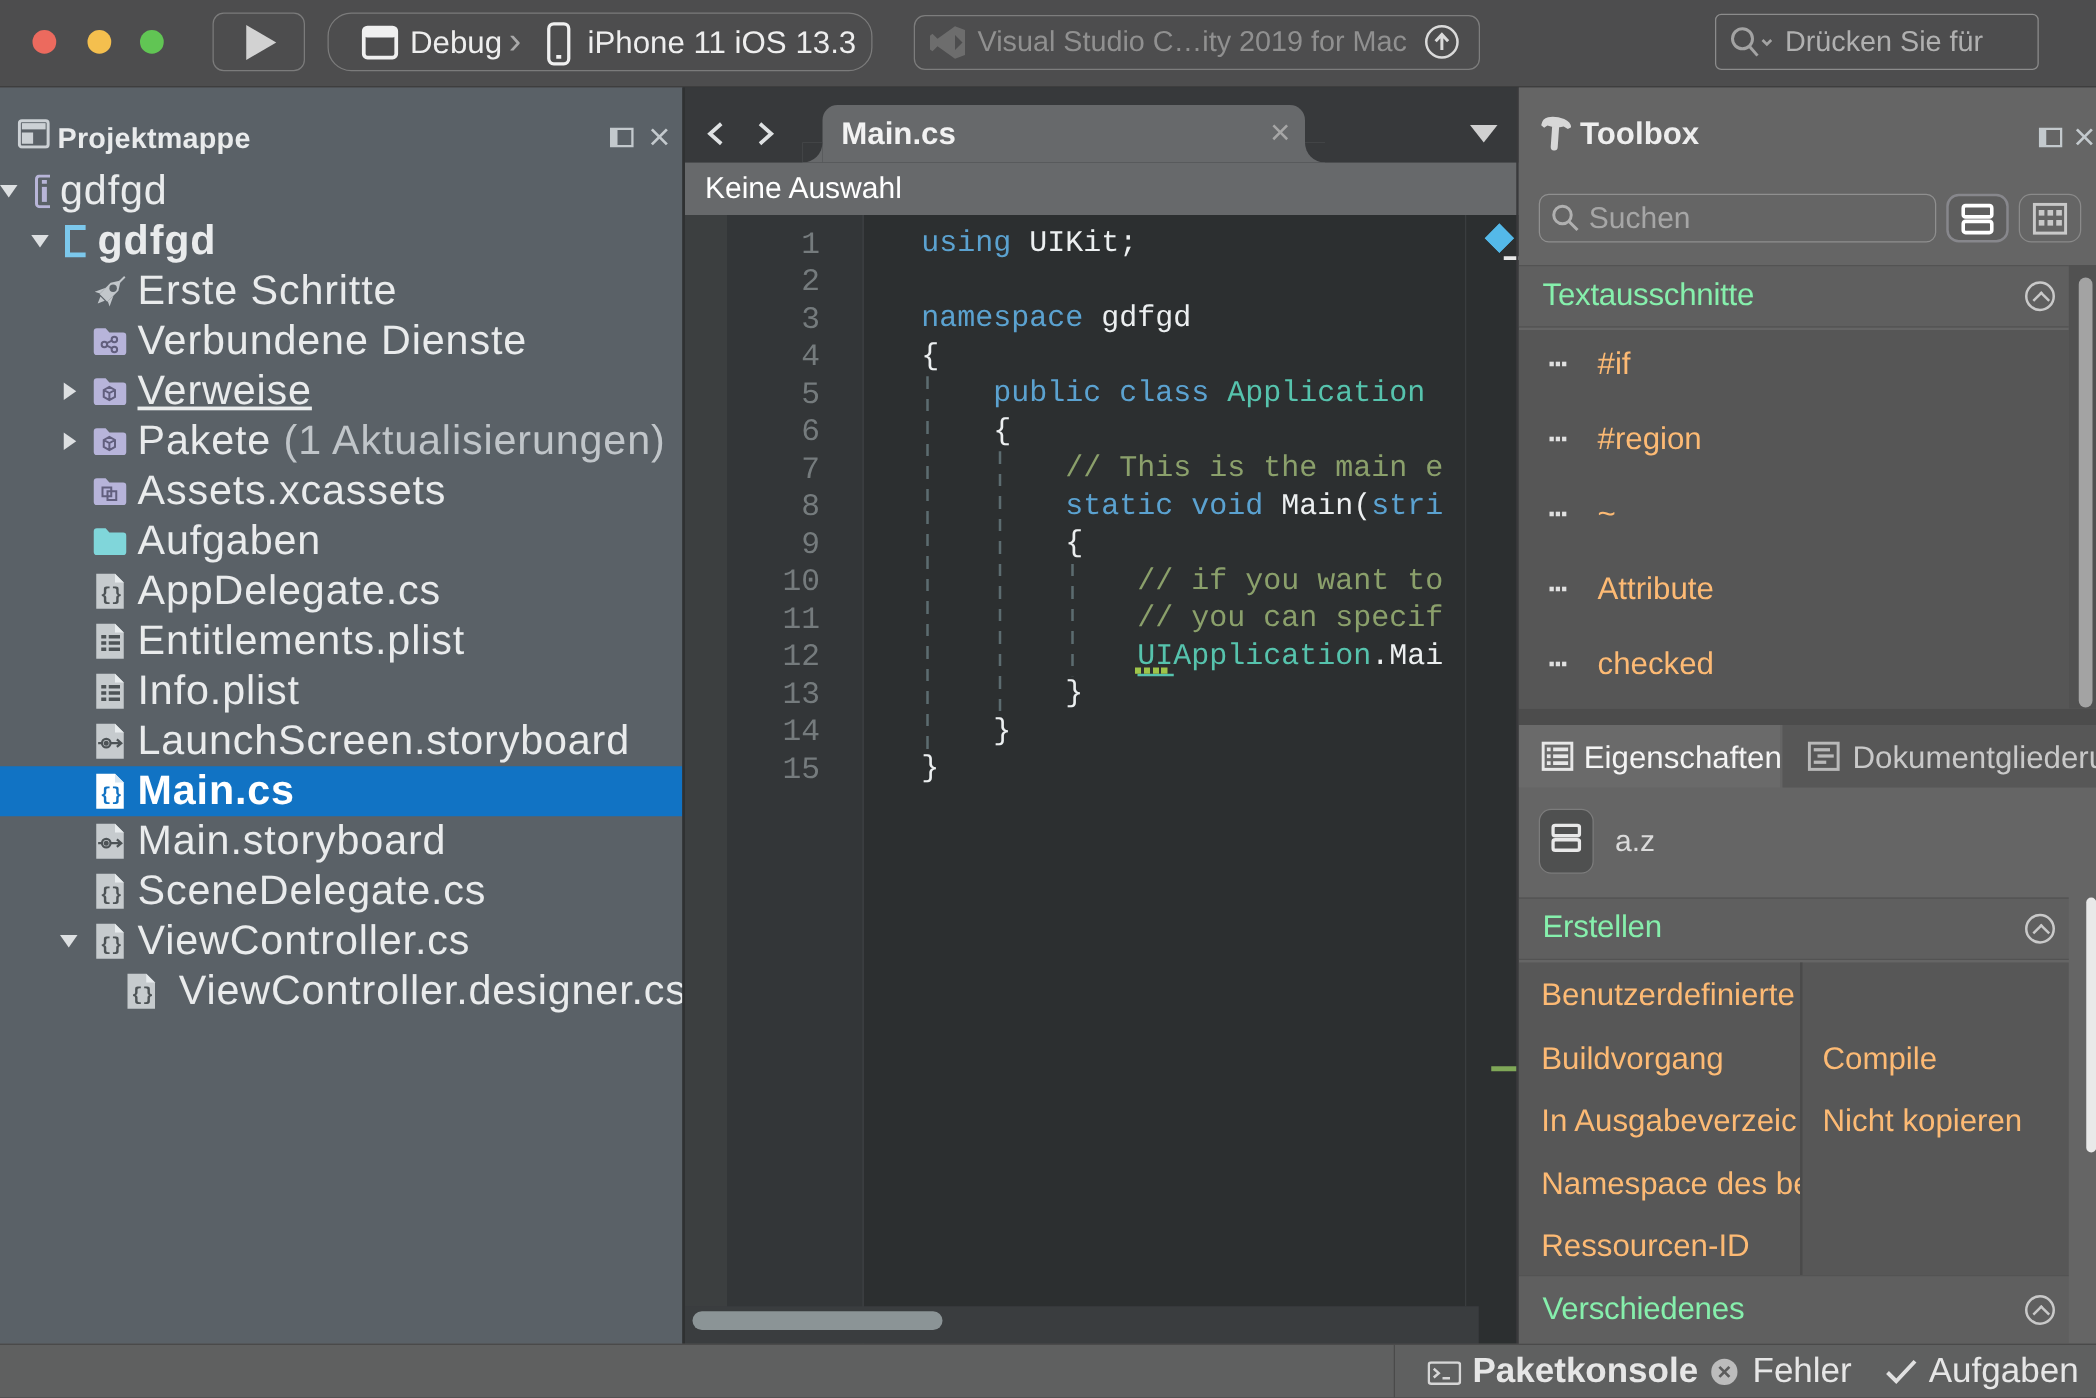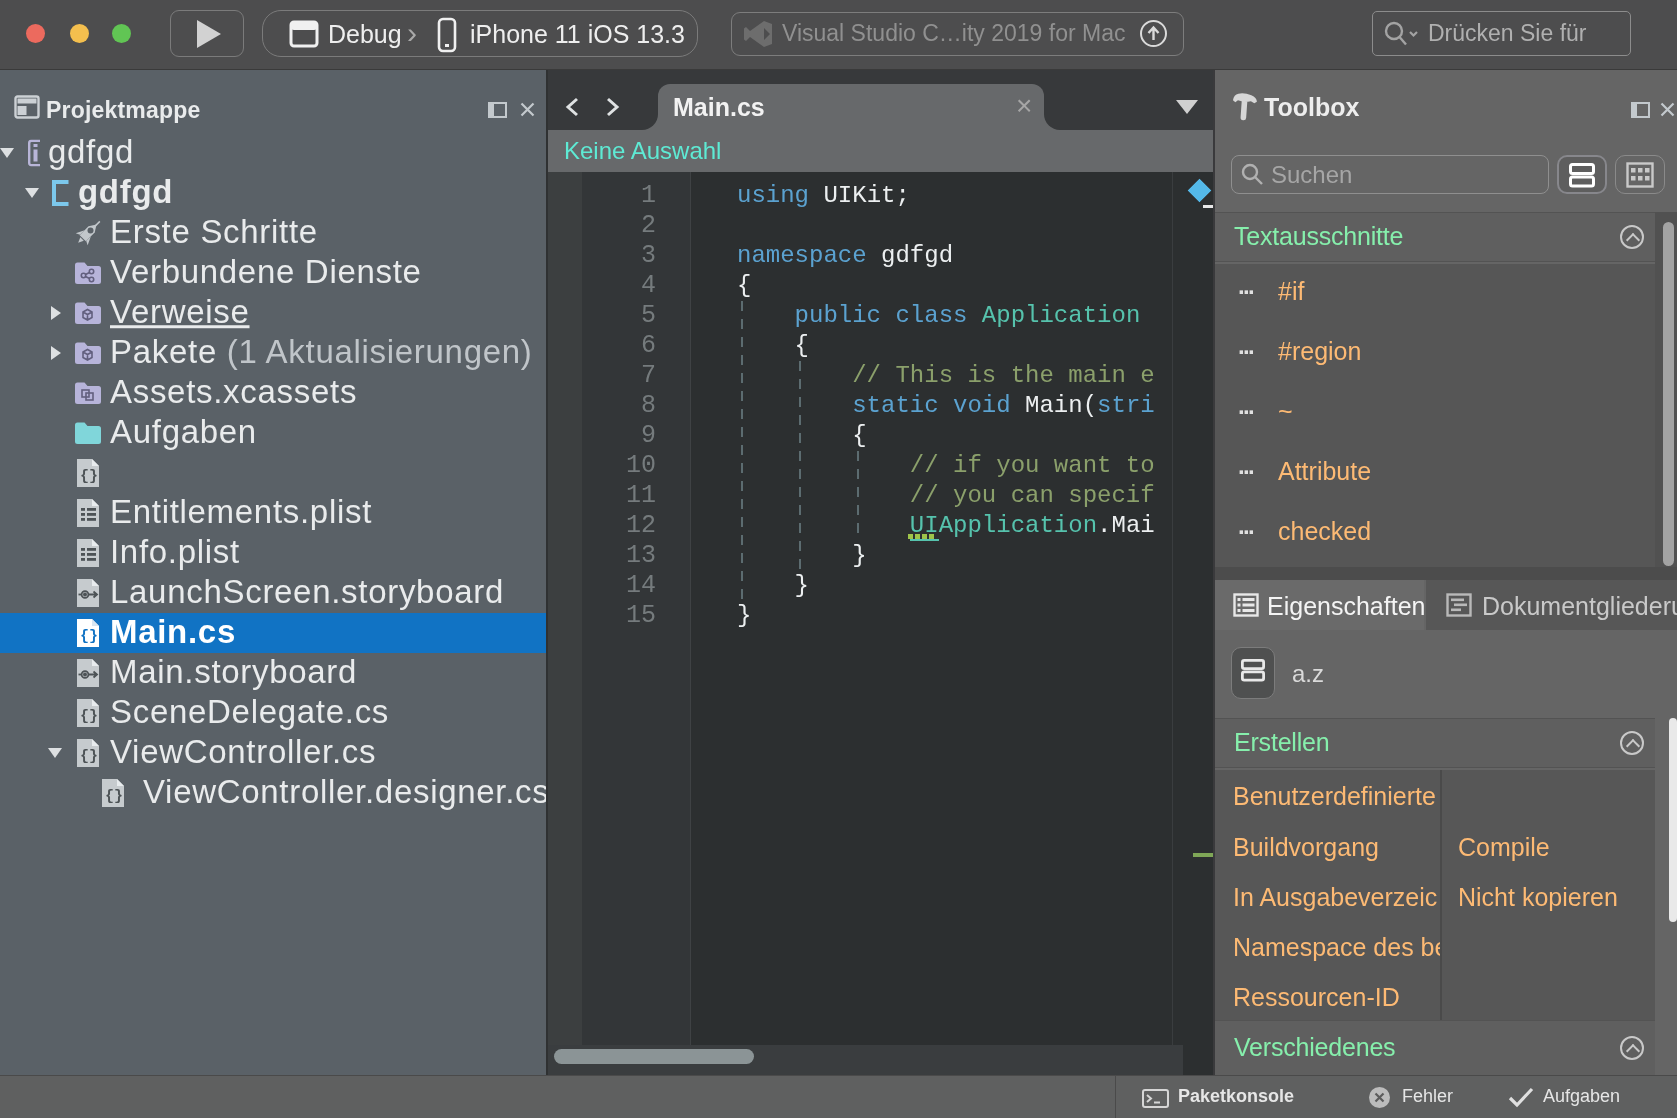--- a/index.html
+++ b/index.html
@@ -17,39 +17,39 @@
   .row { position:absolute; left:0; width:546px; height:40px; }
   .rtxt { position:absolute; font-size:33px; color:#e9ebec; letter-spacing:0.7px; white-space:nowrap; top:50%; transform:translateY(-52%); }
   .arrow-d { position:absolute; width:0; height:0; border-left:7.5px solid transparent; border-right:7.5px solid transparent; border-top:10.5px solid #dde0e2; top:50%; transform:translateY(-50%); }
   .arrow-r { position:absolute; width:0; height:0; border-top:7.5px solid transparent; border-bottom:7.5px solid transparent; border-left:10.5px solid #dde0e2; top:50%; transform:translateY(-50%); }
   .ticon { position:absolute; top:50%; transform:translateY(-50%); }
   
   #editor { left:546px; top:70px; width:669px; height:1005px; background:#2c2f30; border-left:2px solid #2f3132; }
   #tabstrip { position:absolute; left:0; top:0; width:667px; height:60px; background:#37393b; }
   #tab { position:absolute; left:110px; top:14px; width:386px; height:46px; background:#67696b; border-radius:12px 12px 0 0; }
   .flare { position:absolute; bottom:0; width:16px; height:16px; background:#37393b; }
-  #breadcrumb { position:absolute; left:0; top:60px; width:667px; height:42px; background:#67696b; color:#5eead4; font-size:24px; line-height:42px; padding-left:16px; }
+  #breadcrumb { position:absolute; left:0; top:60px; width:667px; height:42px; background:#67696b; color:#ffffff; font-size:24px; line-height:42px; padding-left:16px; }
   #code { position:absolute; left:0; top:102px; width:667px; height:903px; background:#2c2f30; }
   .margin-strip { position:absolute; left:0; top:0; width:34px; height:903px; background:#3c3f40; }
   .gutter { position:absolute; left:34px; top:0; width:109px; height:903px; background:#333638; border-right:1px solid #3f4244; }
   .lnum { position:absolute; left:0; width:108px; font-family:"Liberation Mono", monospace; font-size:25px; line-height:30px; color:#757b7d; text-align:right; }
   .cline { position:absolute; left:189px; font-family:"Liberation Mono", monospace; font-size:24px; line-height:30px; color:#eceff0; white-space:pre; }
   .kw { color:#5ba2d0; } .ty { color:#56c3ad; } .cm { color:#8ba06b; }
   .iguide { position:absolute; width:2px; background-image:repeating-linear-gradient(to bottom,#5c6c70 0 10px,transparent 10px 18px); }
   
   #right { left:1215px; top:70px; width:462px; height:1005px; background:#656565; overflow:hidden; }
   .sechead { position:absolute; left:0; width:440px; height:50px; background:#5f5f5f; border-top:1px solid #535353; border-bottom:1px solid #535353; }
   .sectxt { position:absolute; left:19px; font-size:25px; color:#86efac; top:50%; transform:translateY(-52%); letter-spacing:-0.2px; }
   .chev { position:absolute; width:24px; height:24px; border:2px solid #c9c9c9; border-radius:50%; top:50%; transform:translateY(-50%); }
   .chev:after { content:""; position:absolute; left:6px; top:8px; width:8px; height:8px; border-left:2.5px solid #c9c9c9; border-top:2.5px solid #c9c9c9; transform:rotate(45deg); }
   .titem { position:absolute; font-size:25px; color:#fdba74; letter-spacing:0px; }
   .dots { position:absolute; color:#e0e0e0; font-size:24px; font-weight:bold; letter-spacing:-3px; }
   
   #status { left:0; top:1075px; width:1677px; height:43px; background:#5f6060; border-top:1px solid #4a4a4a; }
-  .stxt { position:absolute; font-size:18px; color:#e6e6e6; top:50%; transform:translateY(-52%); }
+  .stxt { position:absolute; font-size:28px; color:#e6e6e6; top:50%; transform:translateY(-52%); }
 </style>
 </head>
 <body>
 <div id="app">
   <div id="topbar" class="abs">
     <div class="abs tl" style="left:26px; background:#ec6a5e;"></div>
     <div class="abs tl" style="left:70px; background:#f4bf4e;"></div>
     <div class="abs tl" style="left:112px; background:#61c554;"></div>
 
     <div class="abs tbox" style="left:170px; top:10px; width:74px; height:47px;">
@@ -178,20 +178,21 @@
         <path d="M1 4 a2.5 2.5 0 0 1 2.5-2.5 h7 l3 3.5 h11 a2.5 2.5 0 0 1 2.5 2.5 v13 a2.5 2.5 0 0 1 -2.5 2.5 h-21 a2.5 2.5 0 0 1 -2.5-2.5 z" fill="#80d6da"></path>
       </svg>
       <span class="rtxt" style="left:110px;">Aufgaben</span>
     </div>
     <div class="row" style="top:383px;">
       <svg class="ticon" style="left:76px;" width="24" height="30" viewBox="0 0 24 30">
         <path d="M1 1 h15 l7 7 v21 h-22 z" fill="#c6cbce"></path>
         <path d="M16 1 l7 7 h-7 z" fill="#e8ecee"></path>
         <text x="4" y="22" font-family="Liberation Mono, monospace" font-size="15" font-weight="bold" fill="#4d5356">{}</text>
       </svg>
+      <span class="rtxt" style="left:110px;">AppDelegate.cs</span>
     </div>
     <div class="row" style="top:423px;">
       <svg class="ticon" style="left:76px;" width="24" height="30" viewBox="0 0 24 30">
         <path d="M1 1 h15 l7 7 v21 h-22 z" fill="#c6cbce"></path>
         <path d="M16 1 l7 7 h-7 z" fill="#e8ecee"></path>
         <g fill="#4d5356">
             <rect x="5" y="10" width="4" height="2.8"></rect>
             <rect x="11" y="10" width="9" height="2.8"></rect>
             <rect x="5" y="15" width="4" height="2.8"></rect>
             <rect x="11" y="15" width="9" height="2.8"></rect>

